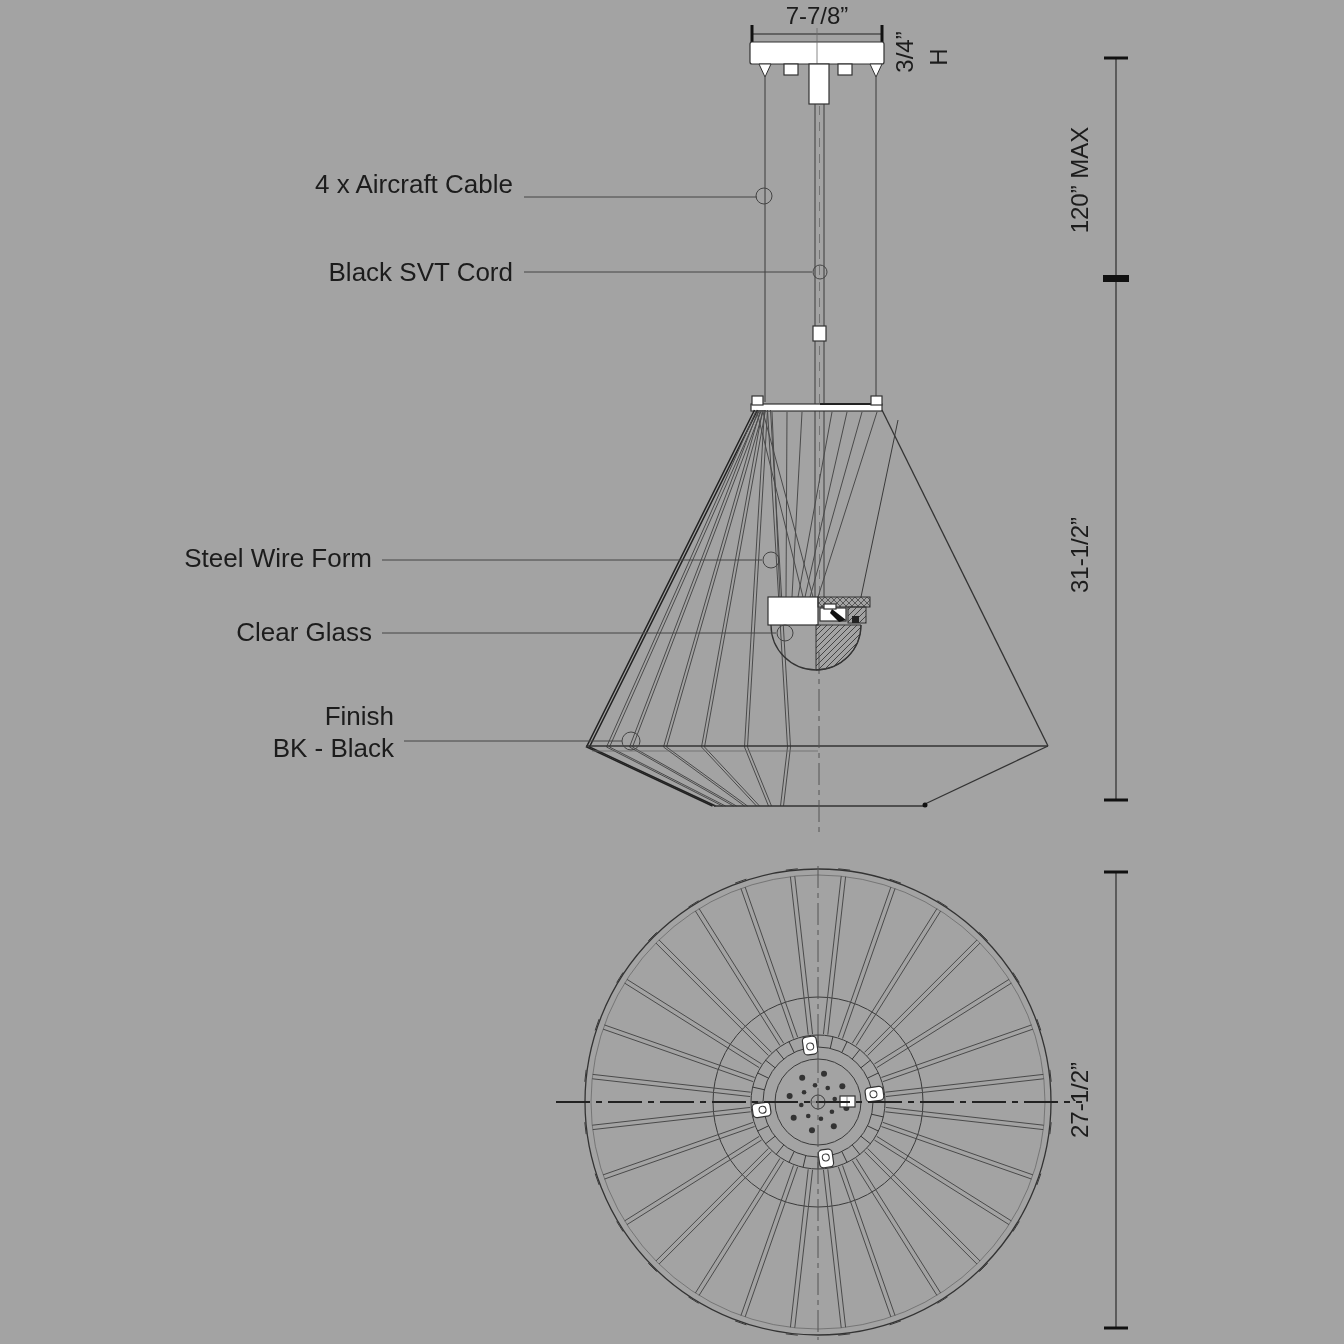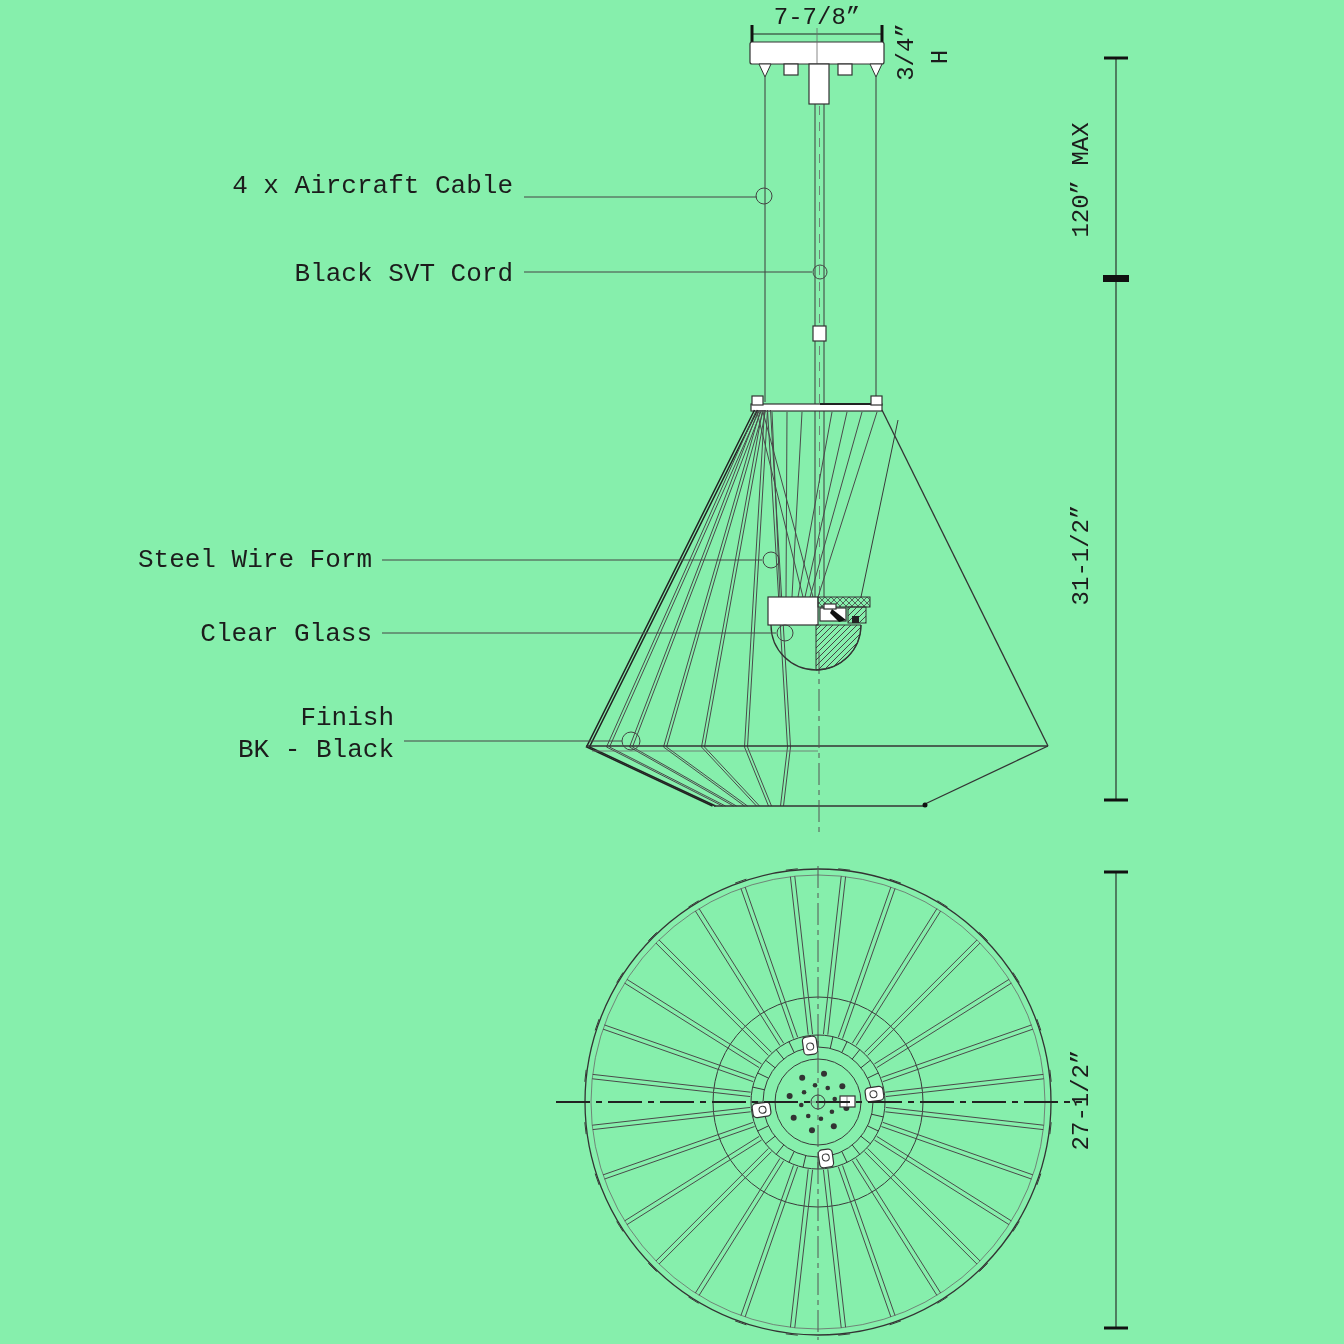--- a/index.html
+++ b/index.html
@@ -1,17 +1,17 @@
 <!DOCTYPE html>
 <html><head>
 <meta charset="utf-8">
 <style>
   html,body{margin:0;padding:0;background:#ffffff;}
-  .canvas{position:relative;width:1344px;height:1344px;background:#86efac;overflow:hidden;
-          font-family:Liberation Mono, monospace;}
+  .canvas{position:relative;width:1344px;height:1344px;background:#a3a3a3;overflow:hidden;
+          font-family:Liberation Sans, sans-serif;}
   svg{display:block}
   line,polyline,path,rect,circle{vector-effect:none}
   .ln{stroke:#3a3a3a;stroke-width:1;fill:none}
   .thin{stroke:#6a6a6a;stroke-width:.8;fill:none}
   .med{stroke:#333;stroke-width:1.3;fill:none}
   .bold{stroke:#222;stroke-width:1.8;fill:none}
   .w{stroke:#4a4a4a;stroke-width:1;fill:none}
   .wfirst{stroke:#222;stroke-width:1.5;fill:none}
   .dimln{stroke:#222;stroke-width:1.1;fill:none}
   .tick{stroke:#111;stroke-width:3;fill:none}

